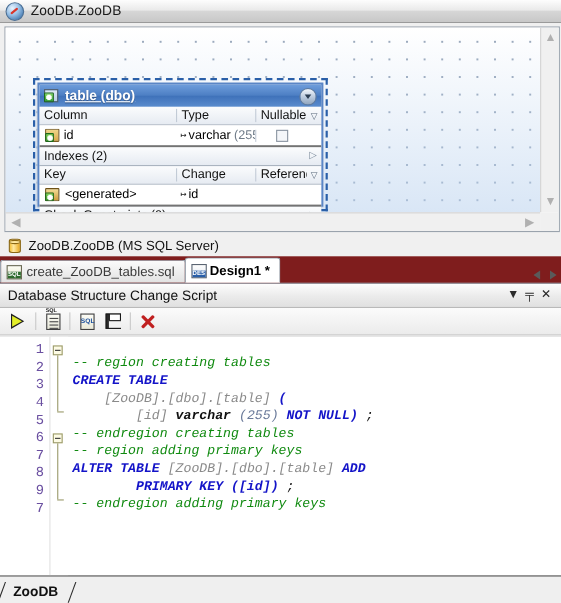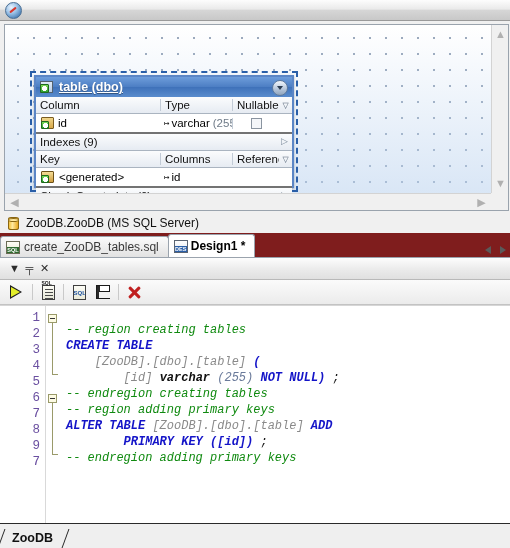--- a/index.html
+++ b/index.html
@@ -231,20 +231,21 @@
   .btmtab:after{content:"";position:absolute;right:1px;top:1px;bottom:0;width:11px;
     border-right:1.5px solid #2a2a2a;transform:skewX(-20deg);}
 </style>
 </head>
 <body>
 
 <div class="app">
 
   <div class="titlebar">
     <div class="compass"></div>
+    <div class="tb-title">ZooDB.ZooDB</div>
   </div>
 
   <div class="diagram-wrap">
     <div class="canvas-outer">
       <div class="canvas">
 
         <div class="sel-frame"></div>
 
         <div class="entity">
           <div class="ent-title">
@@ -272,27 +273,27 @@
               <span>varchar</span>
               <span class="type-dim" style="margin-left:3px;">(255)</span>
             </div>
             <div class="nullcell">
               <div class="nullbox"></div>
             </div>
             <div class="sortgl"></div>
           </div>
 
           <div class="sec-row">
-            <div class="c1" style="width:auto;">Indexes (9)</div>
+            <div class="c1" style="width:auto;">Indexes (2)</div>
             <div class="expgl">▷</div>
           </div>
 
           <div class="hdr-row">
             <div class="c1">Key</div>
-            <div class="c2">Columns</div>
+            <div class="c2">Change</div>
             <div class="c3">Reference</div>
             <div class="sortgl">▽</div>
           </div>
 
           <div class="data-row">
             <div class="c1" style="display:flex;align-items:center;">
               <div class="ico-pkey"></div>
               <span>&lt;generated&gt;</span>
             </div>
             <div class="c2" style="display:flex;align-items:center;border-left:none;">
@@ -338,20 +339,21 @@
       <span>Design1 *</span>
     </div>
     <div class="tab-navs">
       <div class="tri l"></div>
       <div class="tri r"></div>
     </div>
   </div>
 
   <div class="panel">
     <div class="panel-hdr">
+      <div class="p-title">Database Structure Change Script</div>
       <div class="phbtn">▼</div>
       <div class="phbtn">╤</div>
       <div class="phbtn">✕</div>
     </div>
 
     <div class="panel-tb">
       <div class="tbtn">
           <div class="play-wrap"></div>
         </div>
       <div class="tsep"></div>

